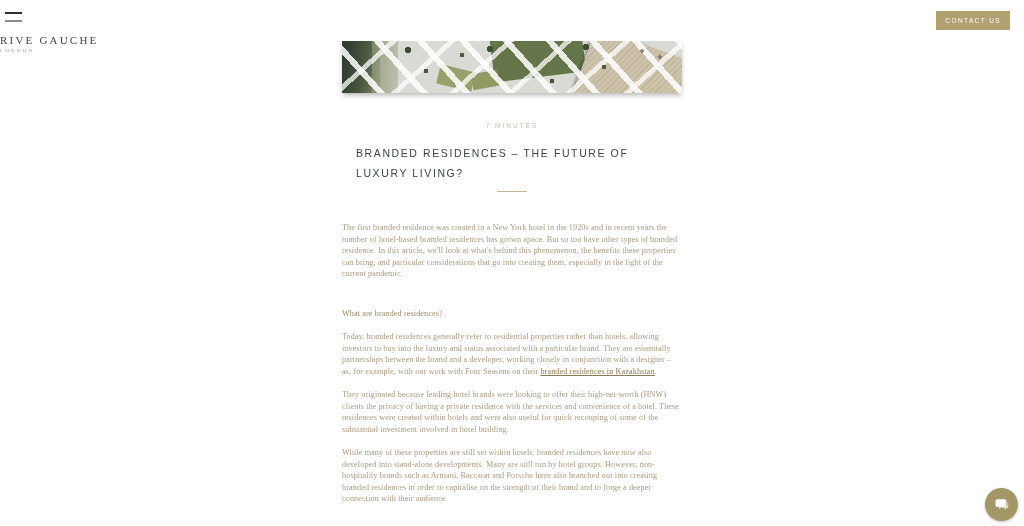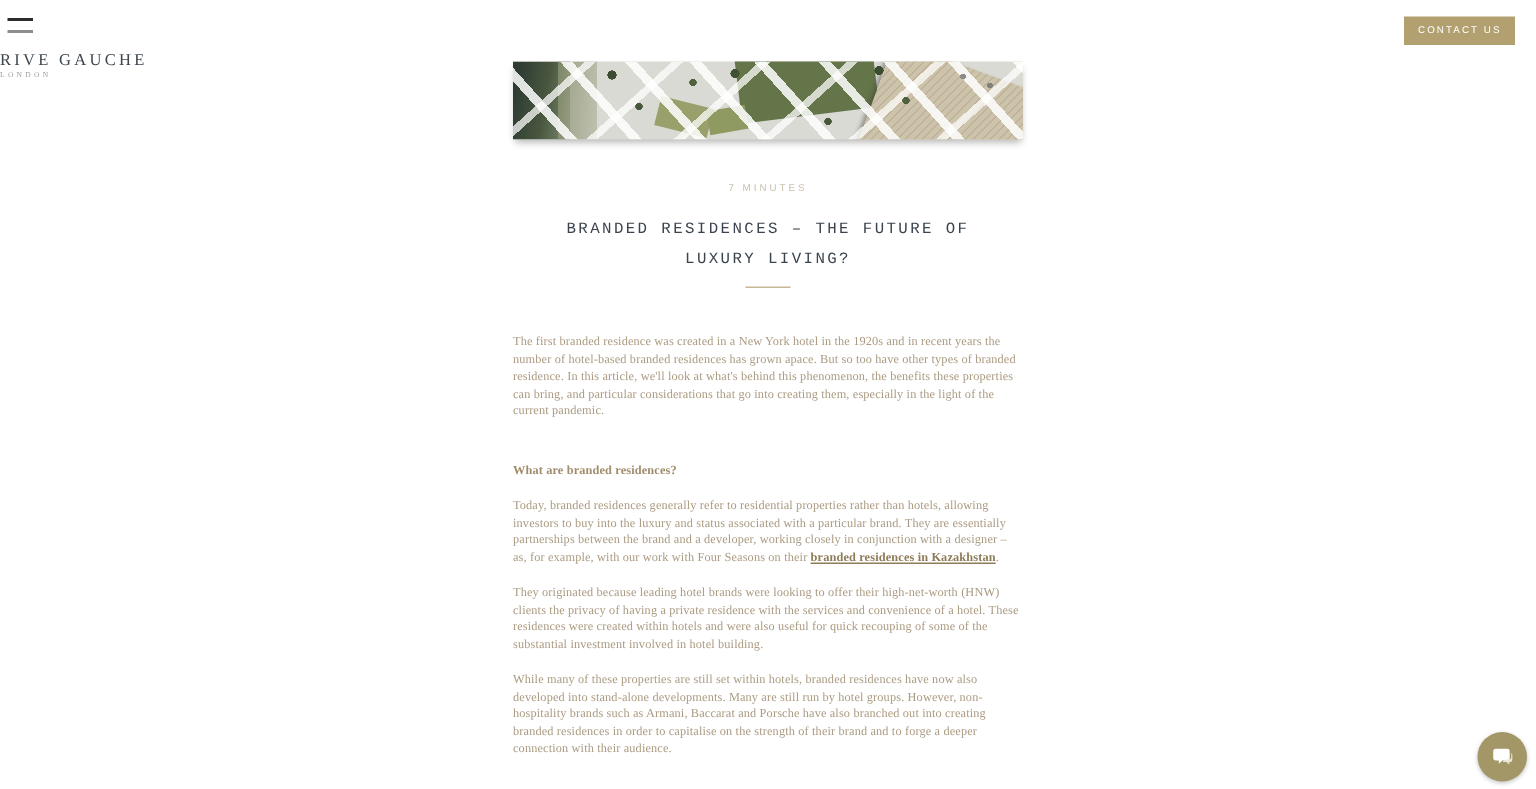--- a/index.html
+++ b/index.html
@@ -69,34 +69,34 @@
       radial-gradient(circle 3px at 318px 16px,#7f827c 60%, transparent 62%),
       radial-gradient(circle 4px at 120px 14px,#50613f 60%, transparent 62%); }
 
   
   .read-time {
     margin-top: 29px; text-align: center;
     font-family: "Liberation Sans", sans-serif;
     font-size: 6.5px; letter-spacing: 2px; color: #cabfab; line-height: 8px;
   }
   .title {
-    margin: 13px auto 0; max-width: 312px; text-align: center;
-    font-family: Liberation Mono, monospace;
+    margin: 13px auto 0; max-width: 312px; text-align: left;
+    font-family: Liberation Sans, sans-serif;
     font-size: 10.5px; letter-spacing: 1.6px; line-height: 20px;
     color: #3b444e; font-weight: 500;
   }
   .divider { width: 30px; height: 1px; background: #c8b794; margin: 8px auto 0; }
 
   .body-copy { margin-top: 30px; }
   .body-copy p, .body-copy h3 {
     font-size: 8.2px; line-height: 11.5px; letter-spacing: .1px;
     color: #ab9b82; margin: 0 0 12px; font-weight: 400;
   }
-  .body-copy h3 { color: #a08d6c; font-weight: 700; margin-top: 28px; }
-  .inline-link { color: #8d7c57; font-weight: 700; text-decoration: underline; cursor: pointer; }
+  .body-copy h3 { color: #a08d6c; font-weight: 400; margin-top: 28px; }
+  .inline-link { color: #8d7c57; font-weight: 400; text-decoration: underline; cursor: pointer; }
 
   
   .chat-btn {
     position: absolute; right: 6px; bottom: 5px;
     width: 33px; height: 33px; border-radius: 50%;
     background: #a39768; border: none; cursor: pointer;
     display: flex; align-items: center; justify-content: center;
     box-shadow: 0 1px 3px rgba(0,0,0,.25);
   }
   .chat-btn svg { display: block; }

